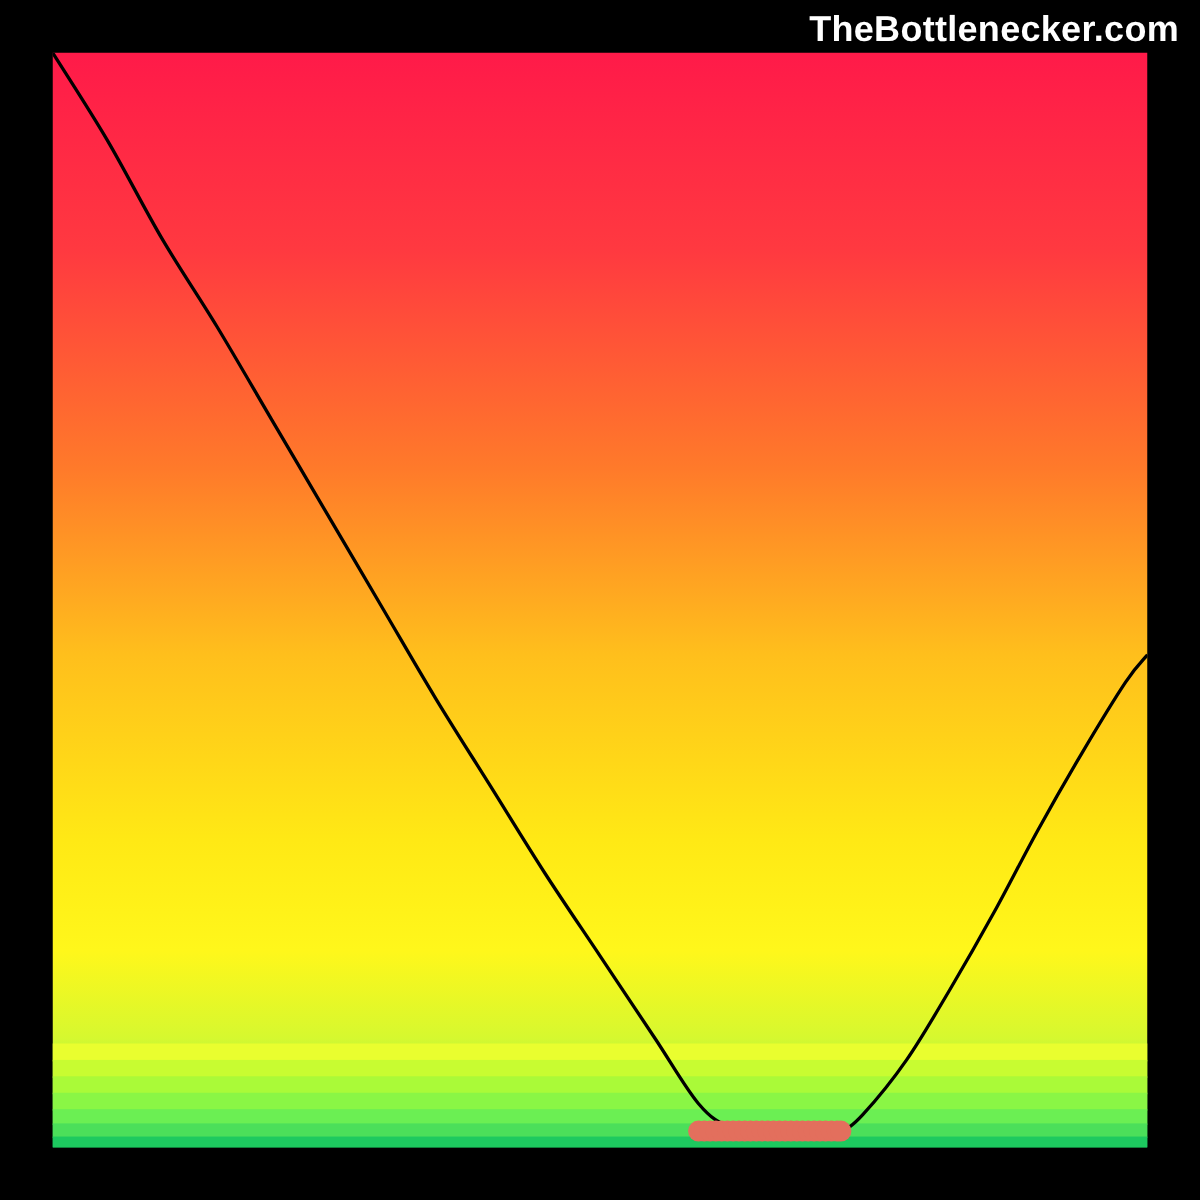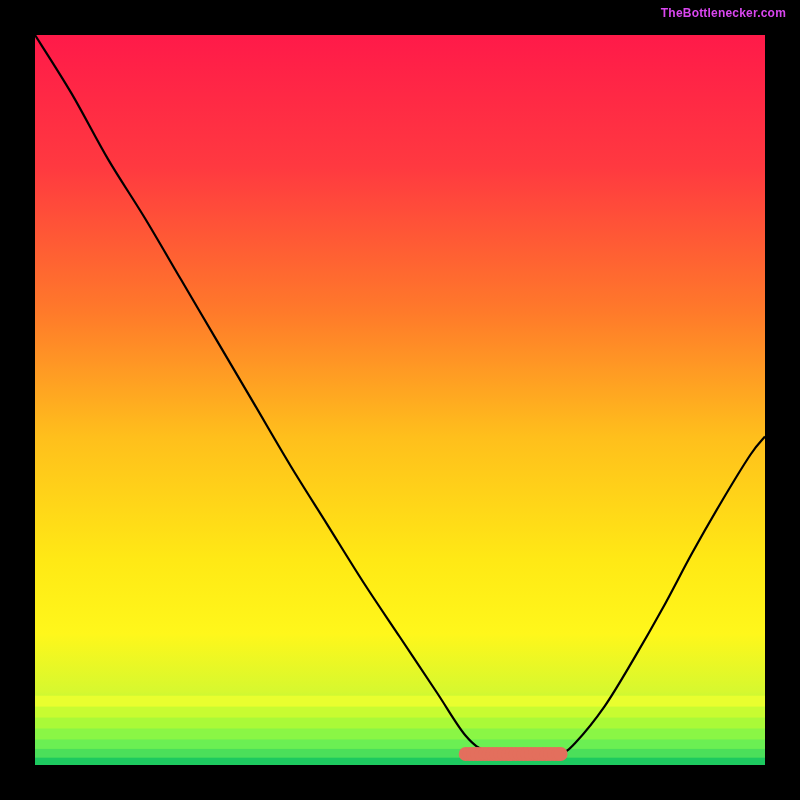--- a/index.html
+++ b/index.html
@@ -18,23 +18,23 @@
   svg {
     position: absolute;
     top: 0;
     left: 0;
   }
   .watermark {
     position: absolute;
     top: 6px;
     right: 14px;
     font-family: Arial, Helvetica, sans-serif;
-    font-size: 12px;
+    font-size: 24px;
     font-weight: 600;
-    color: #d946ef;
+    color: #ffffff;
     letter-spacing: 0.2px;
     margin-left: 48px;
   }
 </style>
 </head>
 <body>
 <div class="stage">
 
 <svg width="800" height="800" viewBox="0 0 800 800">
   <defs>

